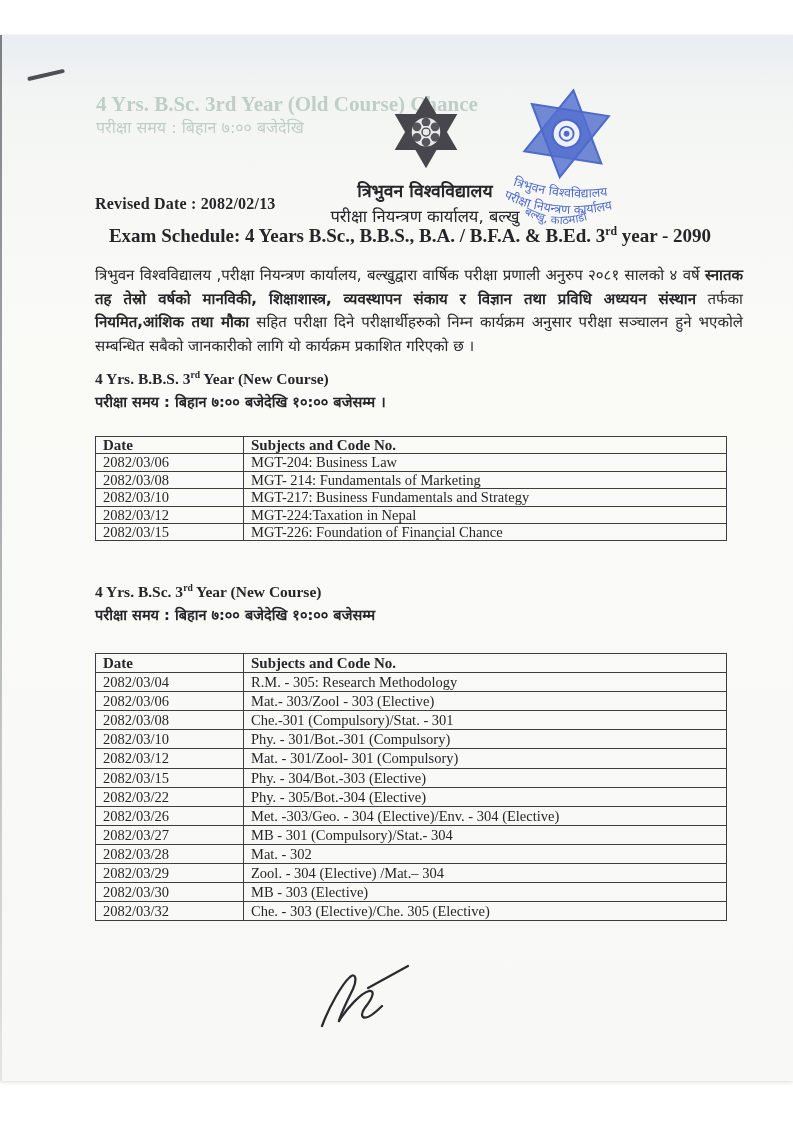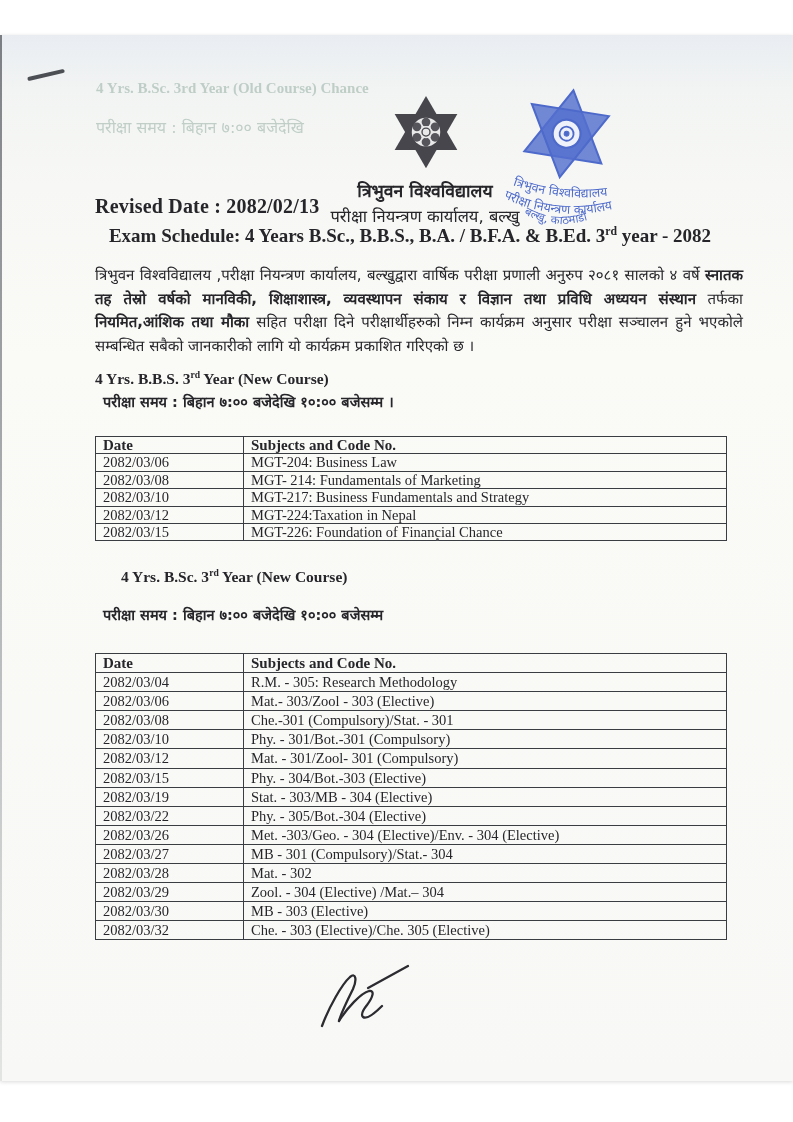--- a/index.html
+++ b/index.html
@@ -13,38 +13,38 @@
   .pen-mark{position:absolute;left:27px;top:73px;width:38px;height:3.5px;background:#4c4f54;
        border-radius:2px;transform:rotate(-13deg);}
   .abs{position:absolute;}
   .dev{font-family:"DejaVu Sans",sans-serif;}
   .bold{font-weight:bold;}
   .sup{vertical-align:super;font-size:62%;line-height:0;}
   .ghost{color:#8da89c;opacity:.5;filter:blur(.5px);}
   .org-block{left:255px;top:178px;width:340px;text-align:center;line-height:26px;}
   .org-l1{font-size:17.5px;font-weight:bold;}
   .org-l2{font-size:16.5px;font-weight:normal;}
-  .revised{left:95px;top:195px;font-size:20px;font-weight:bold;letter-spacing:.2px;}
+  .revised{left:95px;top:195px;font-size:16px;font-weight:bold;letter-spacing:.2px;}
   .title{left:60px;top:225px;width:700px;text-align:center;font-size:19px;font-weight:bold;}
   .intro{left:95px;top:264px;width:648px;font-size:15px;line-height:23.5px;text-align:justify;}
   .sec-head{font-size:15.5px;font-weight:bold;}
-  .sec-sub{font-size:14.5px;font-weight:bold;line-height:21px;margin-left:8px;}
+  .sec-sub{font-size:14.5px;font-weight:bold;line-height:21px;}
   table.sched{border-collapse:collapse;width:632px;background:transparent;
        font-size:14.5px;table-layout:fixed;margin-top:13px;}
   table.sched,table.sched th,table.sched td{border:1.6px solid #3a3d42;}
   table.sched th{text-align:left;font-size:15px;padding:0 7px;}
   table.sched td{padding:0 7px;white-space:nowrap;overflow:hidden;}
   table.t1 th,table.t1 td{height:16.4px;line-height:16.4px;}
   table.t2 th,table.t2 td{height:18.1px;line-height:18.1px;}
   col.c-date{width:148px;}
   .dot{position:absolute;width:3px;height:3px;border-radius:50%;background:#55585c;}
   .emblem{left:386px;top:95px;width:80px;height:76px;}
   .stamp{left:458px;top:88px;width:216px;height:150px;transform:rotate(9deg);opacity:.88;}
   .sig{left:316px;top:962px;width:104px;height:74px;}
-  .ghost-l1{left:96px;top:80px;font-size:15px;font-weight:bold;}
+  .ghost-l1{left:96px;top:92px;font-size:21px;font-weight:bold;}
   .ghost-l2{left:96px;top:116px;font-size:16px;font-weight:normal;}
 </style>
 </head>
 <body>
 
 <div class="paper"></div>
 <div class="scan-edge"></div>
 <div class="pen-mark"></div>
 
 <div class="abs ghost ghost-l1">4 Yrs. B.Sc. 3rd Year (Old Course) Chance</div>
@@ -86,21 +86,21 @@
   </g>
   <g font-family="DejaVu Sans, sans-serif" font-size="12.5" fill="#3757c6" text-anchor="middle">
     <text><textPath href="#arc1" startOffset="50%">त्रिभुवन विश्वविद्यालय</textPath></text>
     <text><textPath href="#arc2" startOffset="50%">परीक्षा नियन्त्रण कार्यालय</textPath></text>
     <text font-size="11.5"><textPath href="#arc3" startOffset="50%">बल्खु, काठमाडौं</textPath></text>
   </g>
 </svg>
 
 <div class="abs revised">Revised Date : 2082/02/13</div>
 
-<div class="abs title"><span>Exam Schedule: 4 Years B.Sc., B.B.S., B.A. / B.F.A. &amp; B.Ed. 3</span><span class="sup">rd</span><span> year - 2082</span></div>
+<div class="abs title"><span>Exam Schedule: 4 Years B.Sc., B.B.S., B.A. / B.F.A. &amp; B.Ed. 3</span><span class="sup">rd</span><span> year - 2090</span></div>
 
 <div class="abs intro dev"><span>त्रिभुवन विश्वविद्यालय ,परीक्षा नियन्त्रण कार्यालय, बल्खुद्वारा वार्षिक परीक्षा प्रणाली अनुरुप २०८१ सालको ४ वर्षे </span><span class="bold">स्नातक तह तेस्रो वर्षको मानविकी, शिक्षाशास्त्र, व्यवस्थापन संकाय र विज्ञान तथा प्रविधि अध्ययन संस्थान</span><span> तर्फका </span><span class="bold">नियमित,आंशिक तथा मौका</span><span> सहित परीक्षा दिने परीक्षार्थीहरुको निम्न कार्यक्रम अनुसार परीक्षा सञ्चालन हुने भएकोले सम्बन्धित सबैको जानकारीको लागि यो कार्यक्रम प्रकाशित गरिएको छ ।</span></div>
 
 <div class="abs sec-head" style="left:95px;top:370px;"><span>4 Yrs. B.B.S. 3</span><span class="sup">rd</span><span> Year (New Course)</span></div>
 <div class="abs sec-sub dev" style="left:95px;top:392px;">परीक्षा समय : बिहान ७:०० बजेदेखि १०:०० बजेसम्म ।</div>
 
 <table class="sched t1 abs" style="left:95px;top:423px;">
   <colgroup>
       <col class="c-date">
       <col>
@@ -130,21 +130,21 @@
       </tr>
       <tr>
         <td>2082/03/15</td>
         <td>MGT-226: Foundation of Financial Chance</td>
       </tr>
     </tbody>
 </table>
 
 <div class="dot" style="left:436px;top:538px;"></div>
 
-<div class="abs sec-head" style="left:95px;top:568px;margin-left:26px;"><span>4 Yrs. B.Sc. 3</span><span class="sup">rd</span><span> Year (New Course)</span></div>
+<div class="abs sec-head" style="left:95px;top:583px;"><span>4 Yrs. B.Sc. 3</span><span class="sup">rd</span><span> Year (New Course)</span></div>
 <div class="abs sec-sub dev" style="left:95px;top:605px;">परीक्षा समय : बिहान ७:०० बजेदेखि १०:०० बजेसम्म</div>
 
 <table class="sched t2 abs" style="left:95px;top:640px;">
   <colgroup>
       <col class="c-date">
       <col>
     </colgroup>
   <thead>
     <tr>
       <th>Date</th>
@@ -170,24 +170,20 @@
       </tr>
       <tr>
         <td>2082/03/12</td>
         <td>Mat. - 301/Zool- 301 (Compulsory)</td>
       </tr>
       <tr>
         <td>2082/03/15</td>
         <td>Phy. - 304/Bot.-303 (Elective)</td>
       </tr>
       <tr>
-        <td>2082/03/19</td>
-        <td>Stat. - 303/MB - 304 (Elective)</td>
-      </tr>
-      <tr>
         <td>2082/03/22</td>
         <td>Phy. - 305/Bot.-304 (Elective)</td>
       </tr>
       <tr>
         <td>2082/03/26</td>
         <td>Met. -303/Geo. - 304 (Elective)/Env. - 304 (Elective)</td>
       </tr>
       <tr>
         <td>2082/03/27</td>
         <td>MB - 301 (Compulsory)/Stat.- 304</td>

